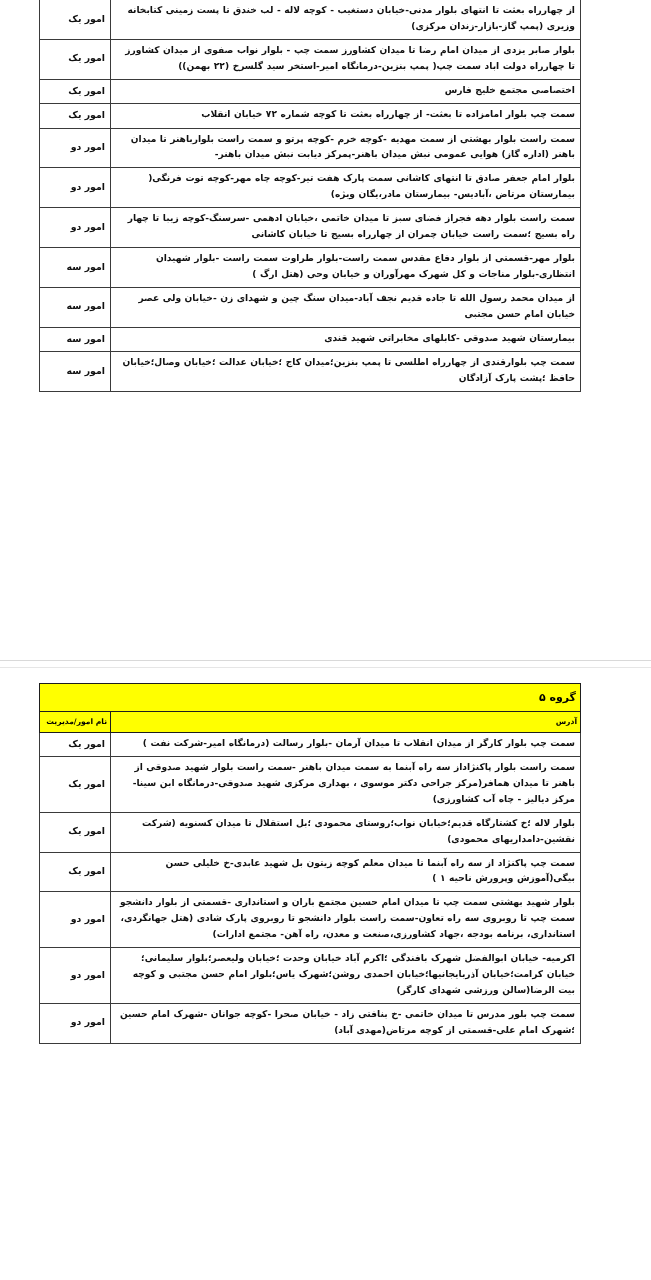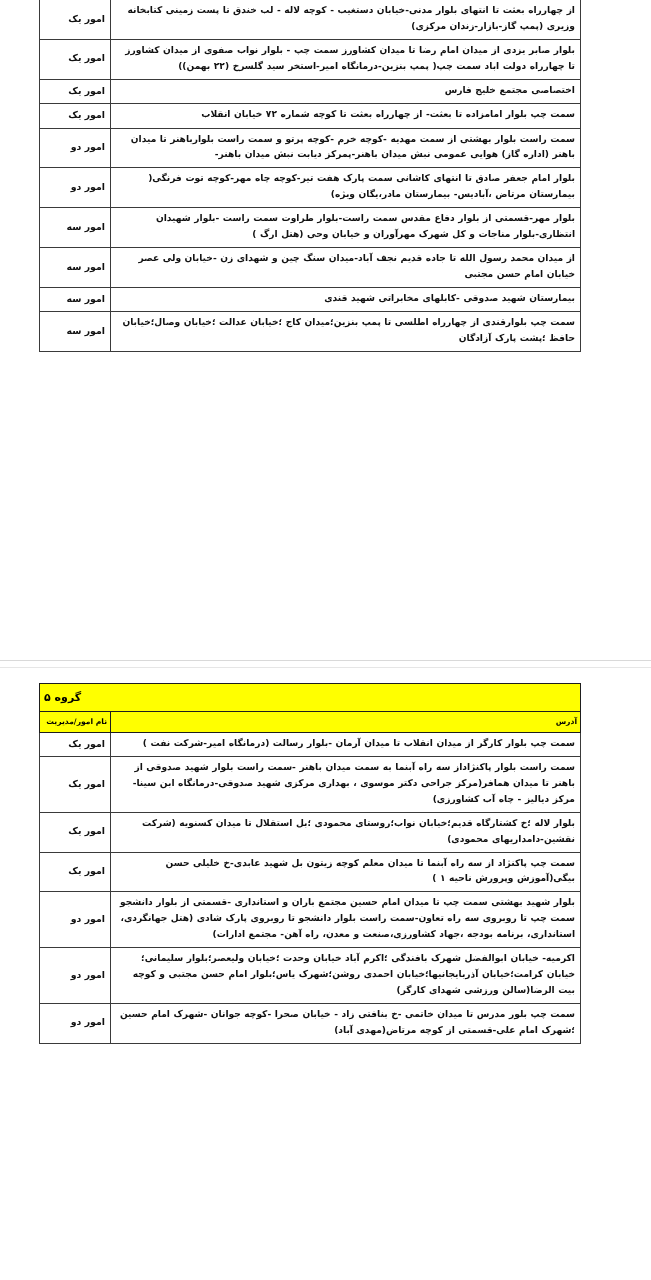--- a/index.html
+++ b/index.html
@@ -66,21 +66,21 @@
   td.cell-unit {
     text-align: right;
     vertical-align: middle;
     font-size: 9.4px;
     white-space: nowrap;
   }
 
   
   tr.group-title-row td {
     background: #ffff00;
-    text-align: left;
+    text-align: right;
     vertical-align: middle;
     font-size: 11px;
     font-weight: bold;
     padding: 4px 4px;
     border: 1px solid #1e1e1e;
     color: #000000;
   }
   tr.column-header-row td {
     background: #ffff00;
     text-align: right;
@@ -133,20 +133,24 @@
         <tr>
           <td class="cell-address">سمت چپ بلوار امامزاده تا بعثت- از چهارراه بعثت تا کوچه شماره ۷۲ خیابان انقلاب</td>
           <td class="cell-unit">امور یک</td>
         </tr>
         <tr>
           <td class="cell-address">سمت راست بلوار بهشتی از سمت مهدیه -کوچه خرم -کوچه پرتو و سمت راست بلوارباهنر تا میدان باهنر (اداره گاز) هوایی عمومی  نبش میدان باهنر-پمرکز دیابت نبش میدان باهنر-</td>
           <td class="cell-unit">امور دو</td>
         </tr>
         <tr>
           <td class="cell-address">بلوار امام جعفر صادق تا انتهای کاشانی سمت پارک هفت تیر-کوچه چاه مهر-کوچه توت فرنگی( بیمارستان مرتاض ،آبادیس- بیمارستان مادر،یگان ویژه)</td>
+          <td class="cell-unit">امور دو</td>
+        </tr>
+        <tr>
+          <td class="cell-address">سمت راست بلوار دهه فجراز فضای سبز تا میدان خاتمی ،خیابان ادهمی -سرسنگ-کوچه زیبا تا چهار راه بسیج ؛سمت راست خیابان چمران از چهارراه بسیج تا خیابان کاشانی</td>
           <td class="cell-unit">امور دو</td>
         </tr>
         <tr>
           <td class="cell-address">بلوار مهر-قسمتی از بلوار دفاع مقدس سمت راست-بلوار طراوت سمت راست -بلوار شهیدان انتظاری-بلوار مناجات و کل شهرک مهرآوران و خیابان وحی (هتل ارگ )</td>
           <td class="cell-unit">امور سه</td>
         </tr>
         <tr>
           <td class="cell-address">از میدان محمد رسول الله تا جاده قدیم نجف آباد-میدان سنگ چین و شهدای زن -خیابان ولی عصر خیابان امام حسن مجتبی</td>
           <td class="cell-unit">امور سه</td>
         </tr>

